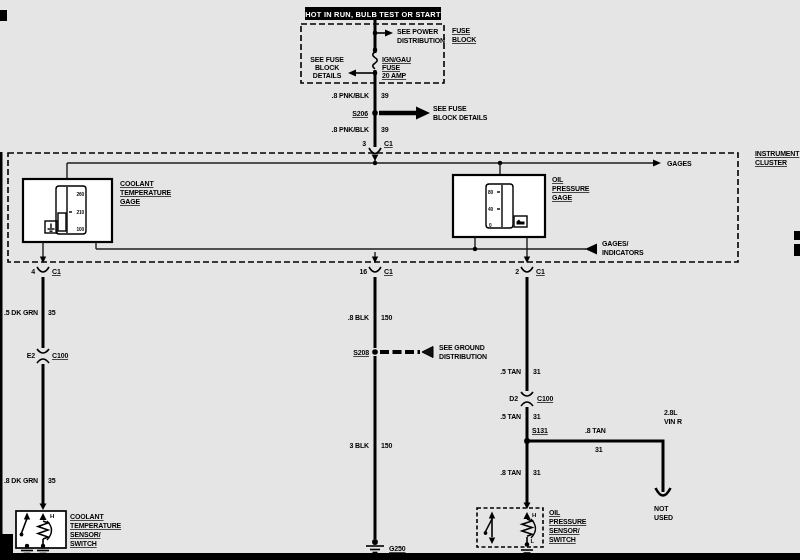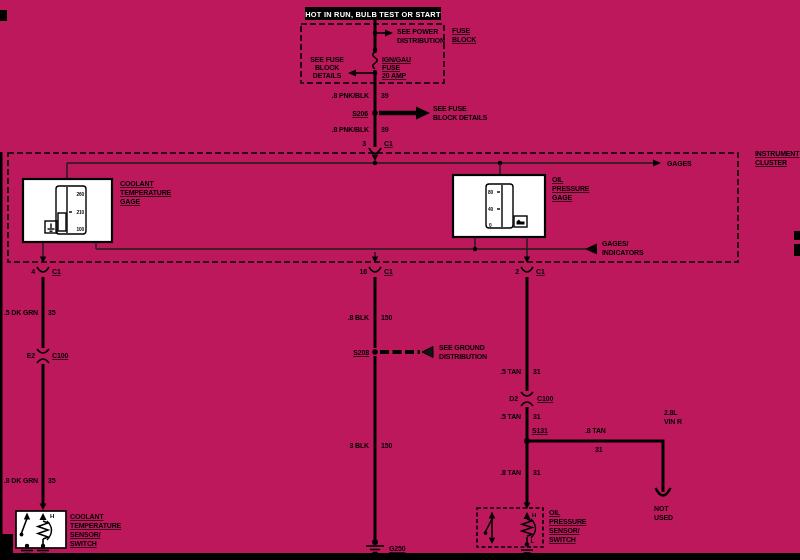--- a/index.html
+++ b/index.html
@@ -1,16 +1,16 @@
 <!DOCTYPE html>
 <html><head>
 <meta charset="utf-8">
 <style>
   html,body{margin:0;padding:0;background:#fff;}
-  .stage{position:relative;width:800px;height:560px;background:#be185d;overflow:hidden;}
+  .stage{position:relative;width:800px;height:560px;background:#e5e5e5;overflow:hidden;}
   svg{position:absolute;left:0;top:0;}
   svg text{font-family:"Liberation Sans","DejaVu Sans",sans-serif;font-weight:700;font-size:7px;fill:#000;letter-spacing:-0.15px;}
   svg text.u{text-decoration:underline;}
   svg text.t{font-size:7.4px;fill:#fff;letter-spacing:.25px;}
   svg text.sm{font-size:4.8px;letter-spacing:-0.2px;}
   svg text.hl{font-size:6px;}
   .wire{stroke:#000;stroke-width:3;fill:none;}
   .thin{stroke:#1c1c1c;stroke-width:1.4;fill:none;}
   .med{stroke:#000;stroke-width:1.6;fill:none;}
   .dash{fill:none;stroke:#000;stroke-width:1.6;stroke-dasharray:6 3;}

